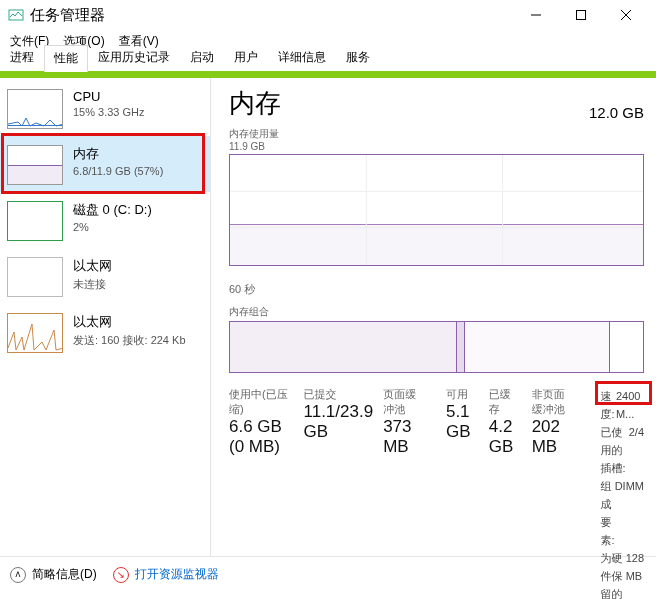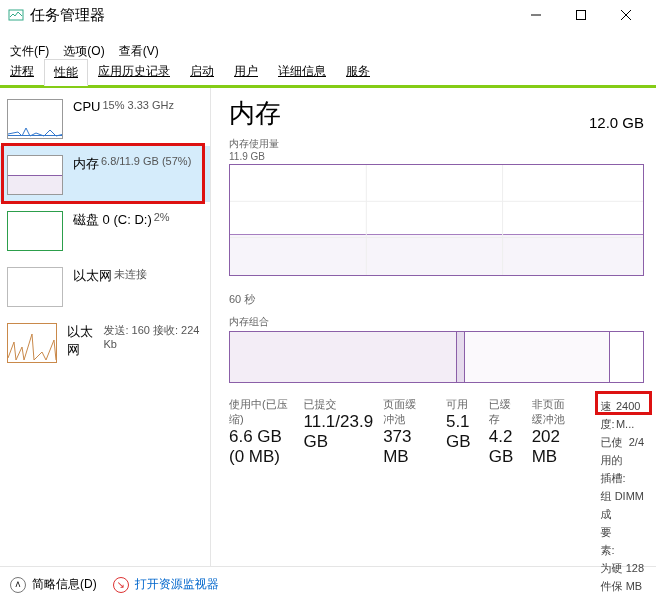--- a/index.html
+++ b/index.html
@@ -4,34 +4,34 @@
   <style>
     * { margin: 0; padding: 0; box-sizing: border-box; font-family: "Microsoft YaHei", "Segoe UI", sans-serif; }
     body { width: 656px; height: 599px; background: #fff; font-size: 12px; color: #000; position: relative; }
 
     .titlebar { height: 30px; display: flex; align-items: center; padding: 0 8px; }
     .title-icon { width: 16px; height: 16px; margin-right: 6px; }
     .title-text { flex: 1; font-size: 15px; }
     .win-controls { display: flex; }
     .win-btn { width: 45px; height: 28px; display:flex; align-items:center; justify-content:center; }
 
-    .menubar { height: 22px; display: flex; align-items: center; padding: 0 4px; gap: 2px; margin-top: 10px; }
+    .menubar { height: 22px; display: flex; align-items: center; padding: 0 4px; gap: 2px; }
     .menu-item { padding: 2px 6px; font-size: 12px; }
 
-    .tabbar { height: 26px; display: flex; align-items: flex-end; border-bottom: 3px solid #84cc16; text-decoration: underline; }
+    .tabbar { height: 26px; display: flex; align-items: flex-end; border-bottom: 7px solid #84cc16; }
     .tab { padding: 4px 9px; font-size: 12px; border: 1px solid transparent; position: relative; }
     .tab.active { background: #fff; border: 1px solid #d9d9d9; border-bottom: 1px solid #fff; margin-bottom: -1px; }
 
     .content { display: flex; height: 478px; }
 
     .sidebar { width: 211px; border-right: 1px solid #e5e5e5; overflow: hidden; padding-top: 2px; }
     .side-item { height: 56px; display: flex; align-items: flex-start; padding: 8px 6px; gap: 10px; cursor: pointer; border: 1px solid transparent; }
     .side-item.selected { background: #d5ecfb; }
     .side-thumb { width: 56px; height: 40px; border: 1px solid #999; background: #fff; position: relative; overflow: hidden; }
-    .side-labels { display: flex; flex-direction: row; gap: 2px; }
+    .side-labels { display: flex; flex-direction: column; gap: 2px; }
     .side-title { font-size: 13px; }
     .side-sub { font-size: 11px; color: #555; }
     .hl-red { position: absolute; border: 3px solid #d11; pointer-events: none; }
 
     .main { flex: 1; padding: 8px 12px 4px 18px; position: relative; }
     .main-hdr { display: flex; justify-content: space-between; align-items: flex-end; margin-bottom: 6px; }
     .main-title { font-size: 26px; font-weight: 300; }
     .main-total { font-size: 15px; }
     .chart-label { font-size: 10px; color: #666; display:flex; justify-content:space-between; margin-bottom: 2px; flex-direction: column; }
 

